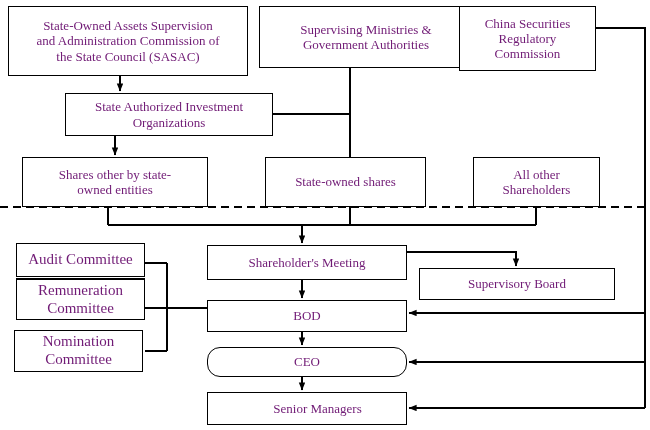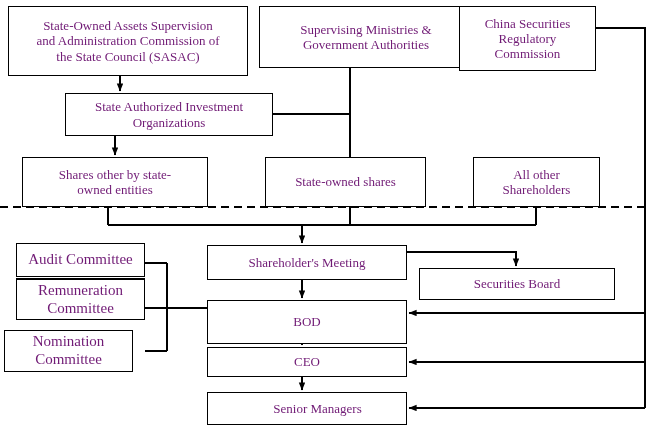--- a/index.html
+++ b/index.html
@@ -131,38 +131,38 @@
 
   <div class="node" style="left:16px; top:243px; width:129px; height:34px;">
     <span class="lbl fs12">Audit Committee</span>
   </div>
 
   <div class="node thick-top" style="left:16px; top:278px; width:129px; height:42px;">
     <span class="lbl fs12">Remuneration
 Committee</span>
   </div>
 
-  <div class="node" style="left:4px; top:330px; width:129px; height:42px;">
+  <div class="node" style="left:14px; top:330px; width:129px; height:42px;">
     <span class="lbl fs12">Nomination
 Committee</span>
   </div>
 
   <div class="node" style="left:207px; top:245px; width:200px; height:35px;">
     <span class="lbl fs13">Shareholder's Meeting</span>
   </div>
 
   <div class="node" style="left:419px; top:268px; width:196px; height:32px;">
-    <span class="lbl fs13">Securities Board</span>
+    <span class="lbl fs13">Supervisory Board</span>
   </div>
 
-  <div class="node" style="left:207px; top:300px; width:200px; height:44px;">
+  <div class="node" style="left:207px; top:300px; width:200px; height:32px;">
     <span class="lbl fs13">BOD</span>
   </div>
 
-  <div class="node" style="left:207px; top:347px; width:200px; height:30px;">
+  <div class="node" style="left:207px; top:347px; width:200px; height:30px;border-radius:13px;">
     <span class="lbl fs13">CEO</span>
   </div>
 
   <div class="node" style="left:207px; top:392px; width:200px; height:33px;padding-left:24px;">
     <span class="lbl fs13">Senior Managers</span>
   </div>
 
 </div>
 
 </body></html>

